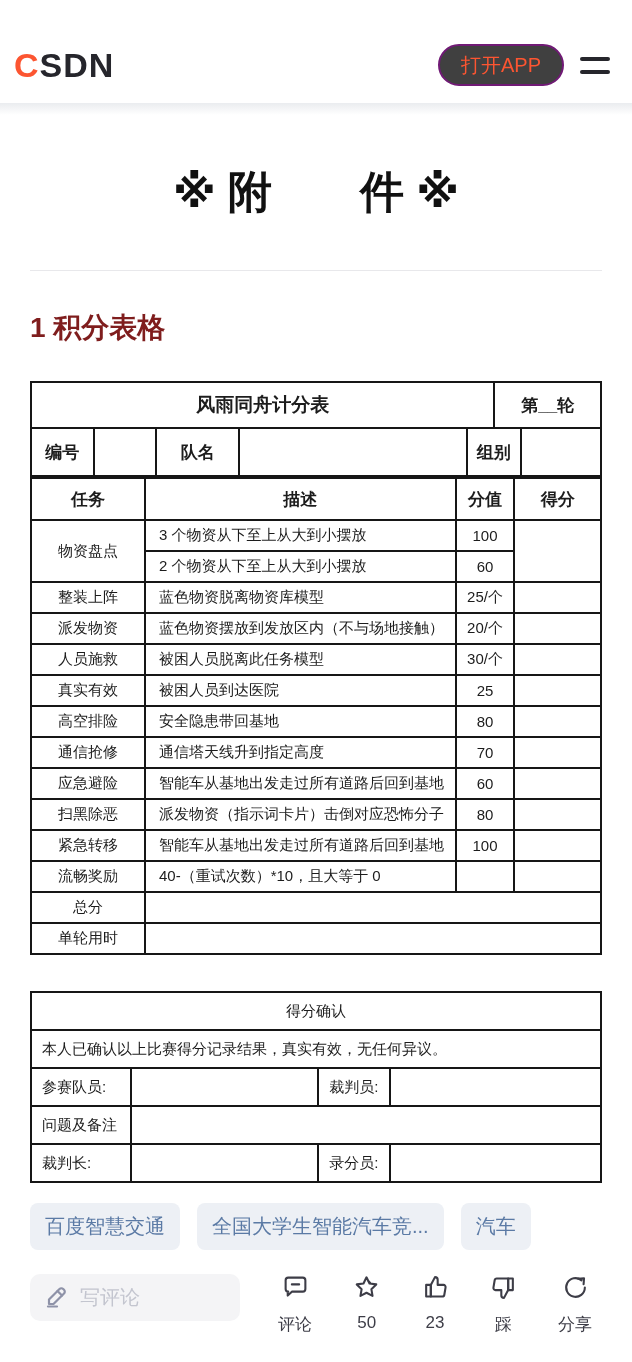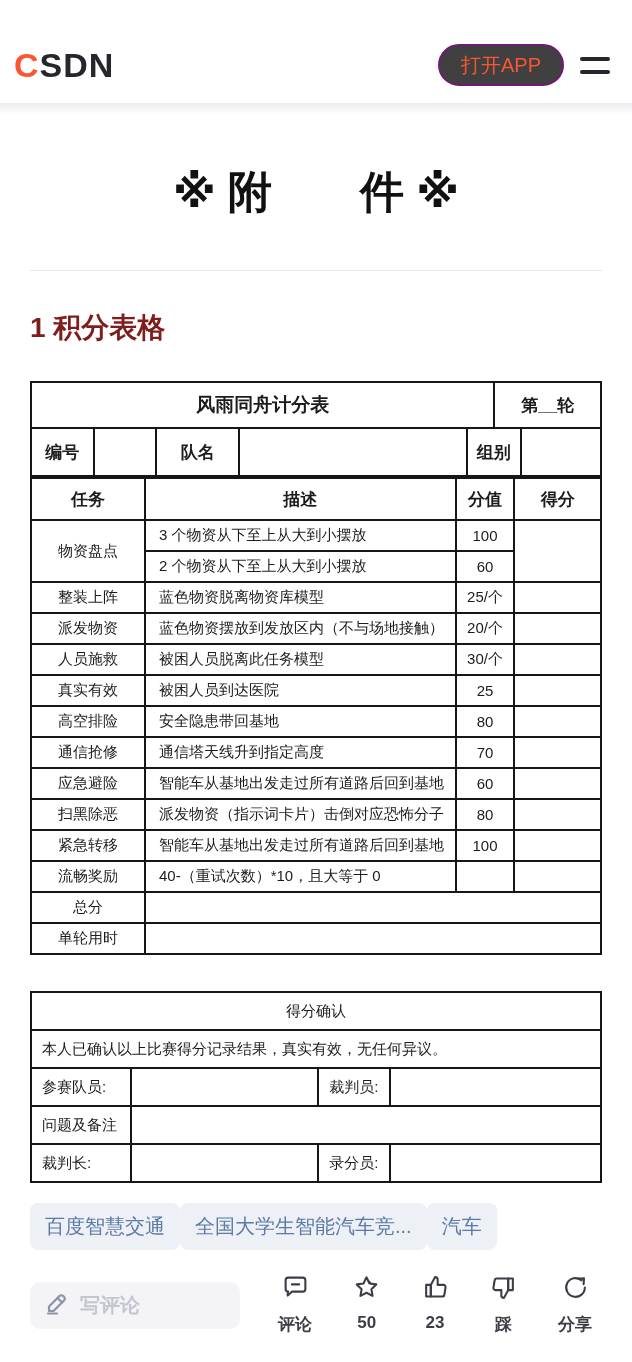--- a/index.html
+++ b/index.html
@@ -75,33 +75,33 @@
   .t2 .desc { text-align: left; padding-left: 13px; }
   .t2 .val  { text-align: center; padding: 2px 2px; }
 
   
   .t3 { margin-top: 36px; }
   .t3 td { height: 38px; }
   .t3 .center { text-align: center; }
   .t3 .label { padding-left: 10px; }
 
   
-  .tags { display: flex; margin: 20px 30px 0 30px; }
+  .tags { display: flex; gap: 17px; margin: 20px 30px 0 30px; }
   .tag-chip {
     background: #edf0f5;
     color: #5b7aa5;
     font-size: 20px;
     padding: 10px 15px;
     border-radius: 8px;
     white-space: nowrap;
     cursor: pointer;
   }
 
   
-  .action-bar { display: flex; align-items: center; margin: 24px 30px 0 30px; font-weight: bold; }
+  .action-bar { display: flex; align-items: flex-start; margin: 24px 30px 0 30px; }
   .comment-input {
     width: 210px; height: 47px;
     background: #f4f4f6;
     border-radius: 10px;
     display: flex; align-items: center;
     padding: 0 14px; gap: 10px;
     cursor: text; flex-shrink: 0;
   }
   .comment-placeholder { color: #c3c5cf; font-size: 20px; }
   .actions { flex: 1; display: flex; justify-content: space-between; padding: 0 10px 0 38px; }

